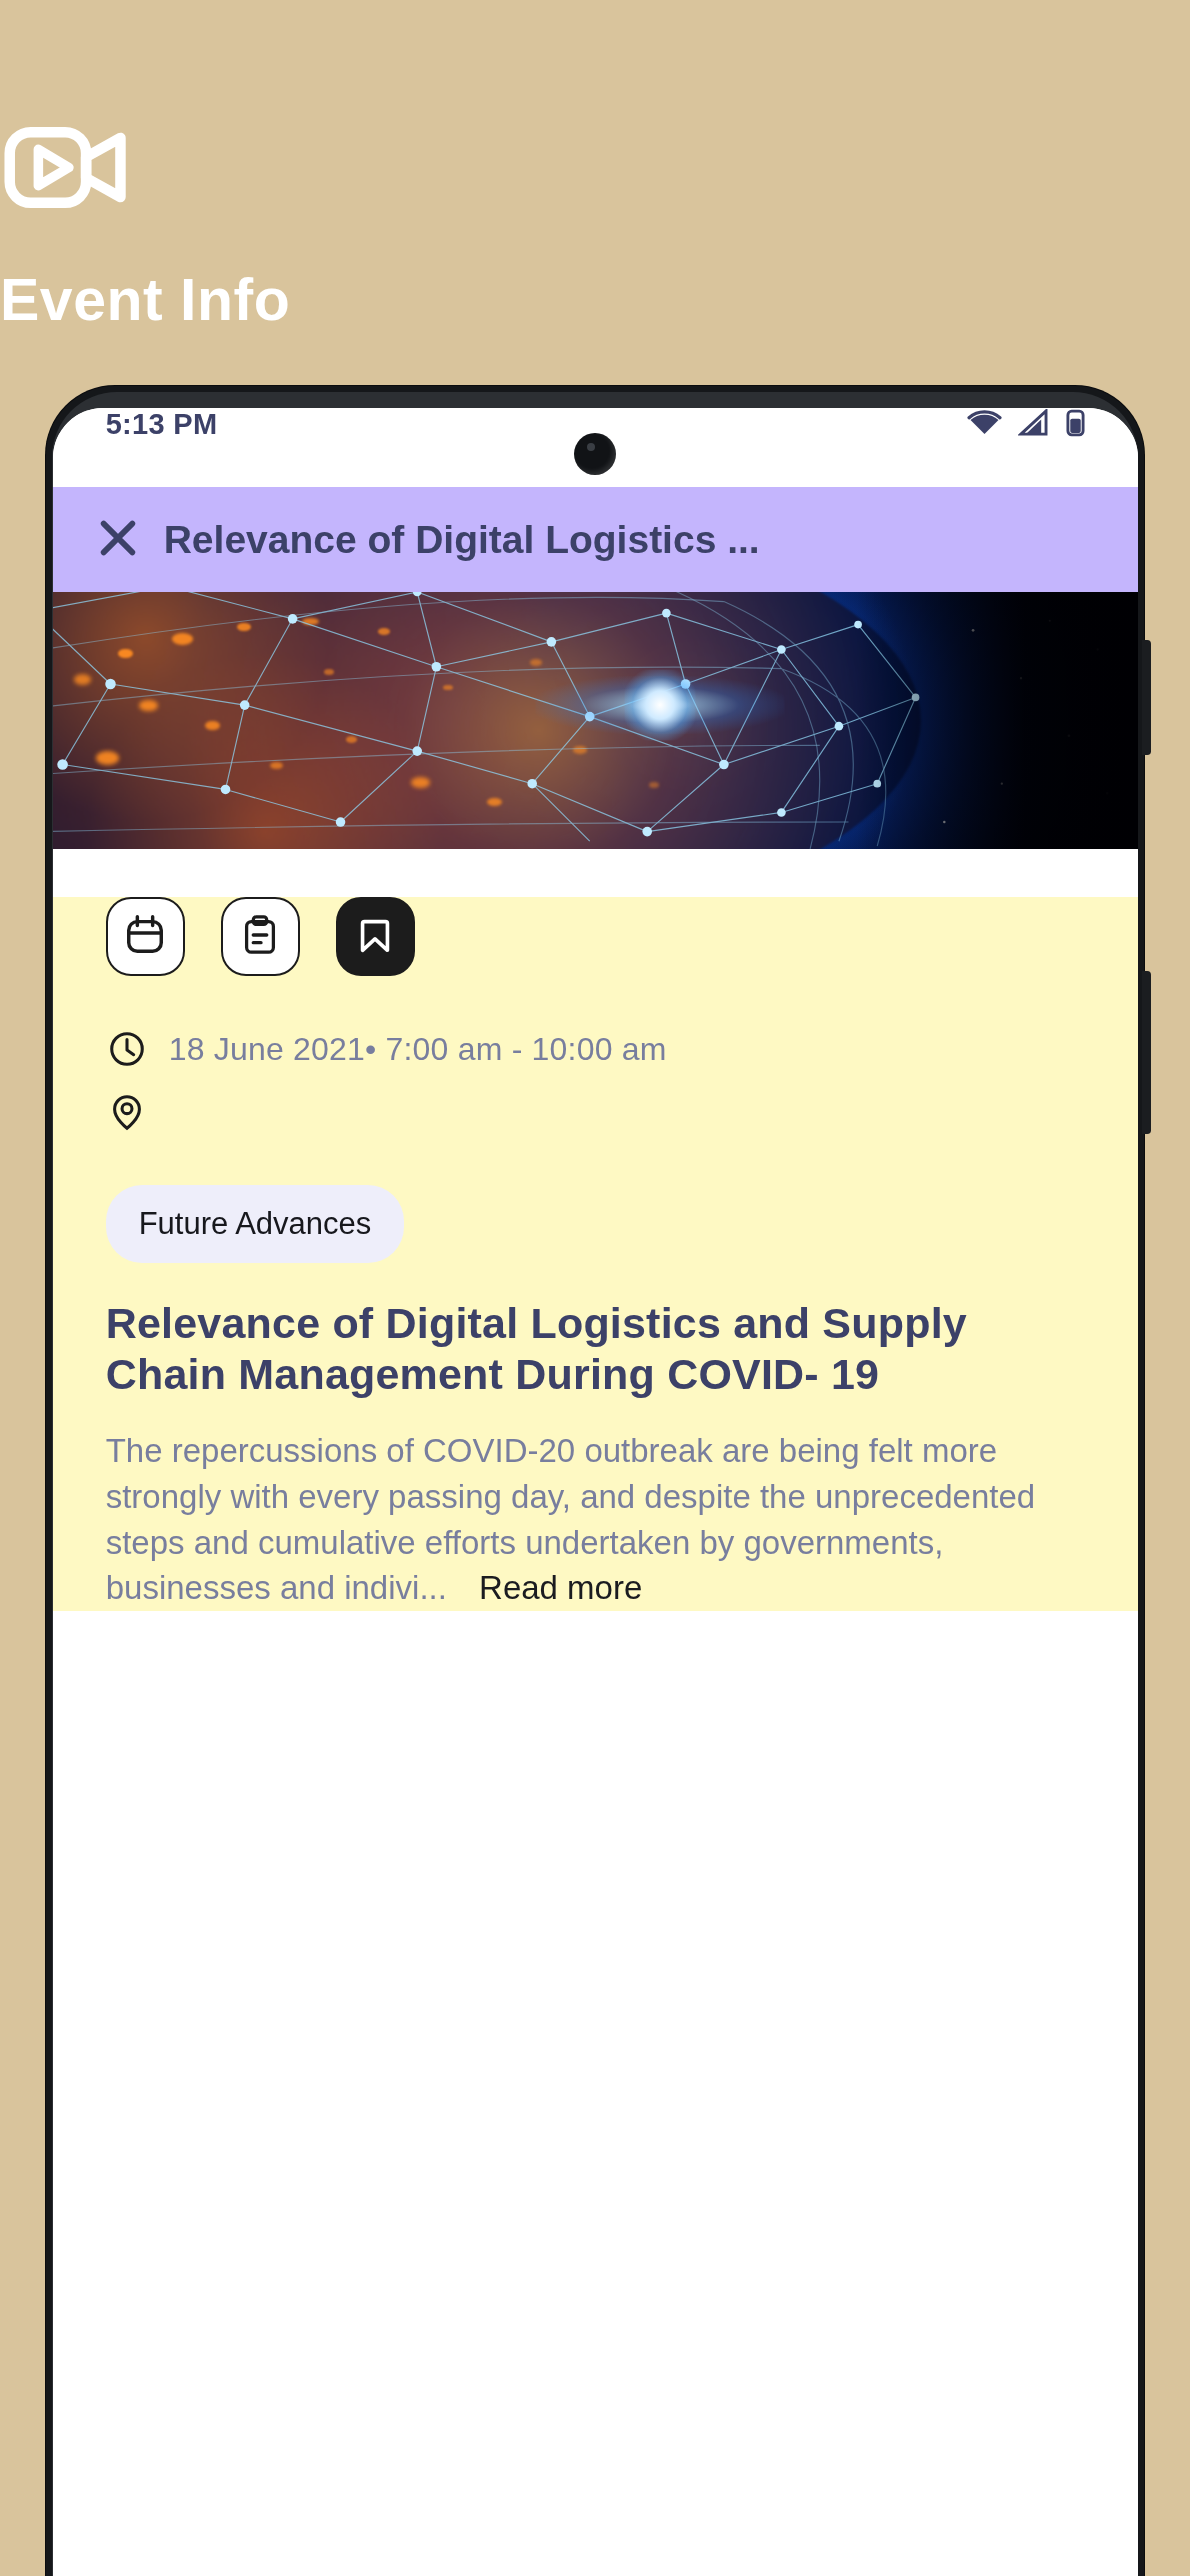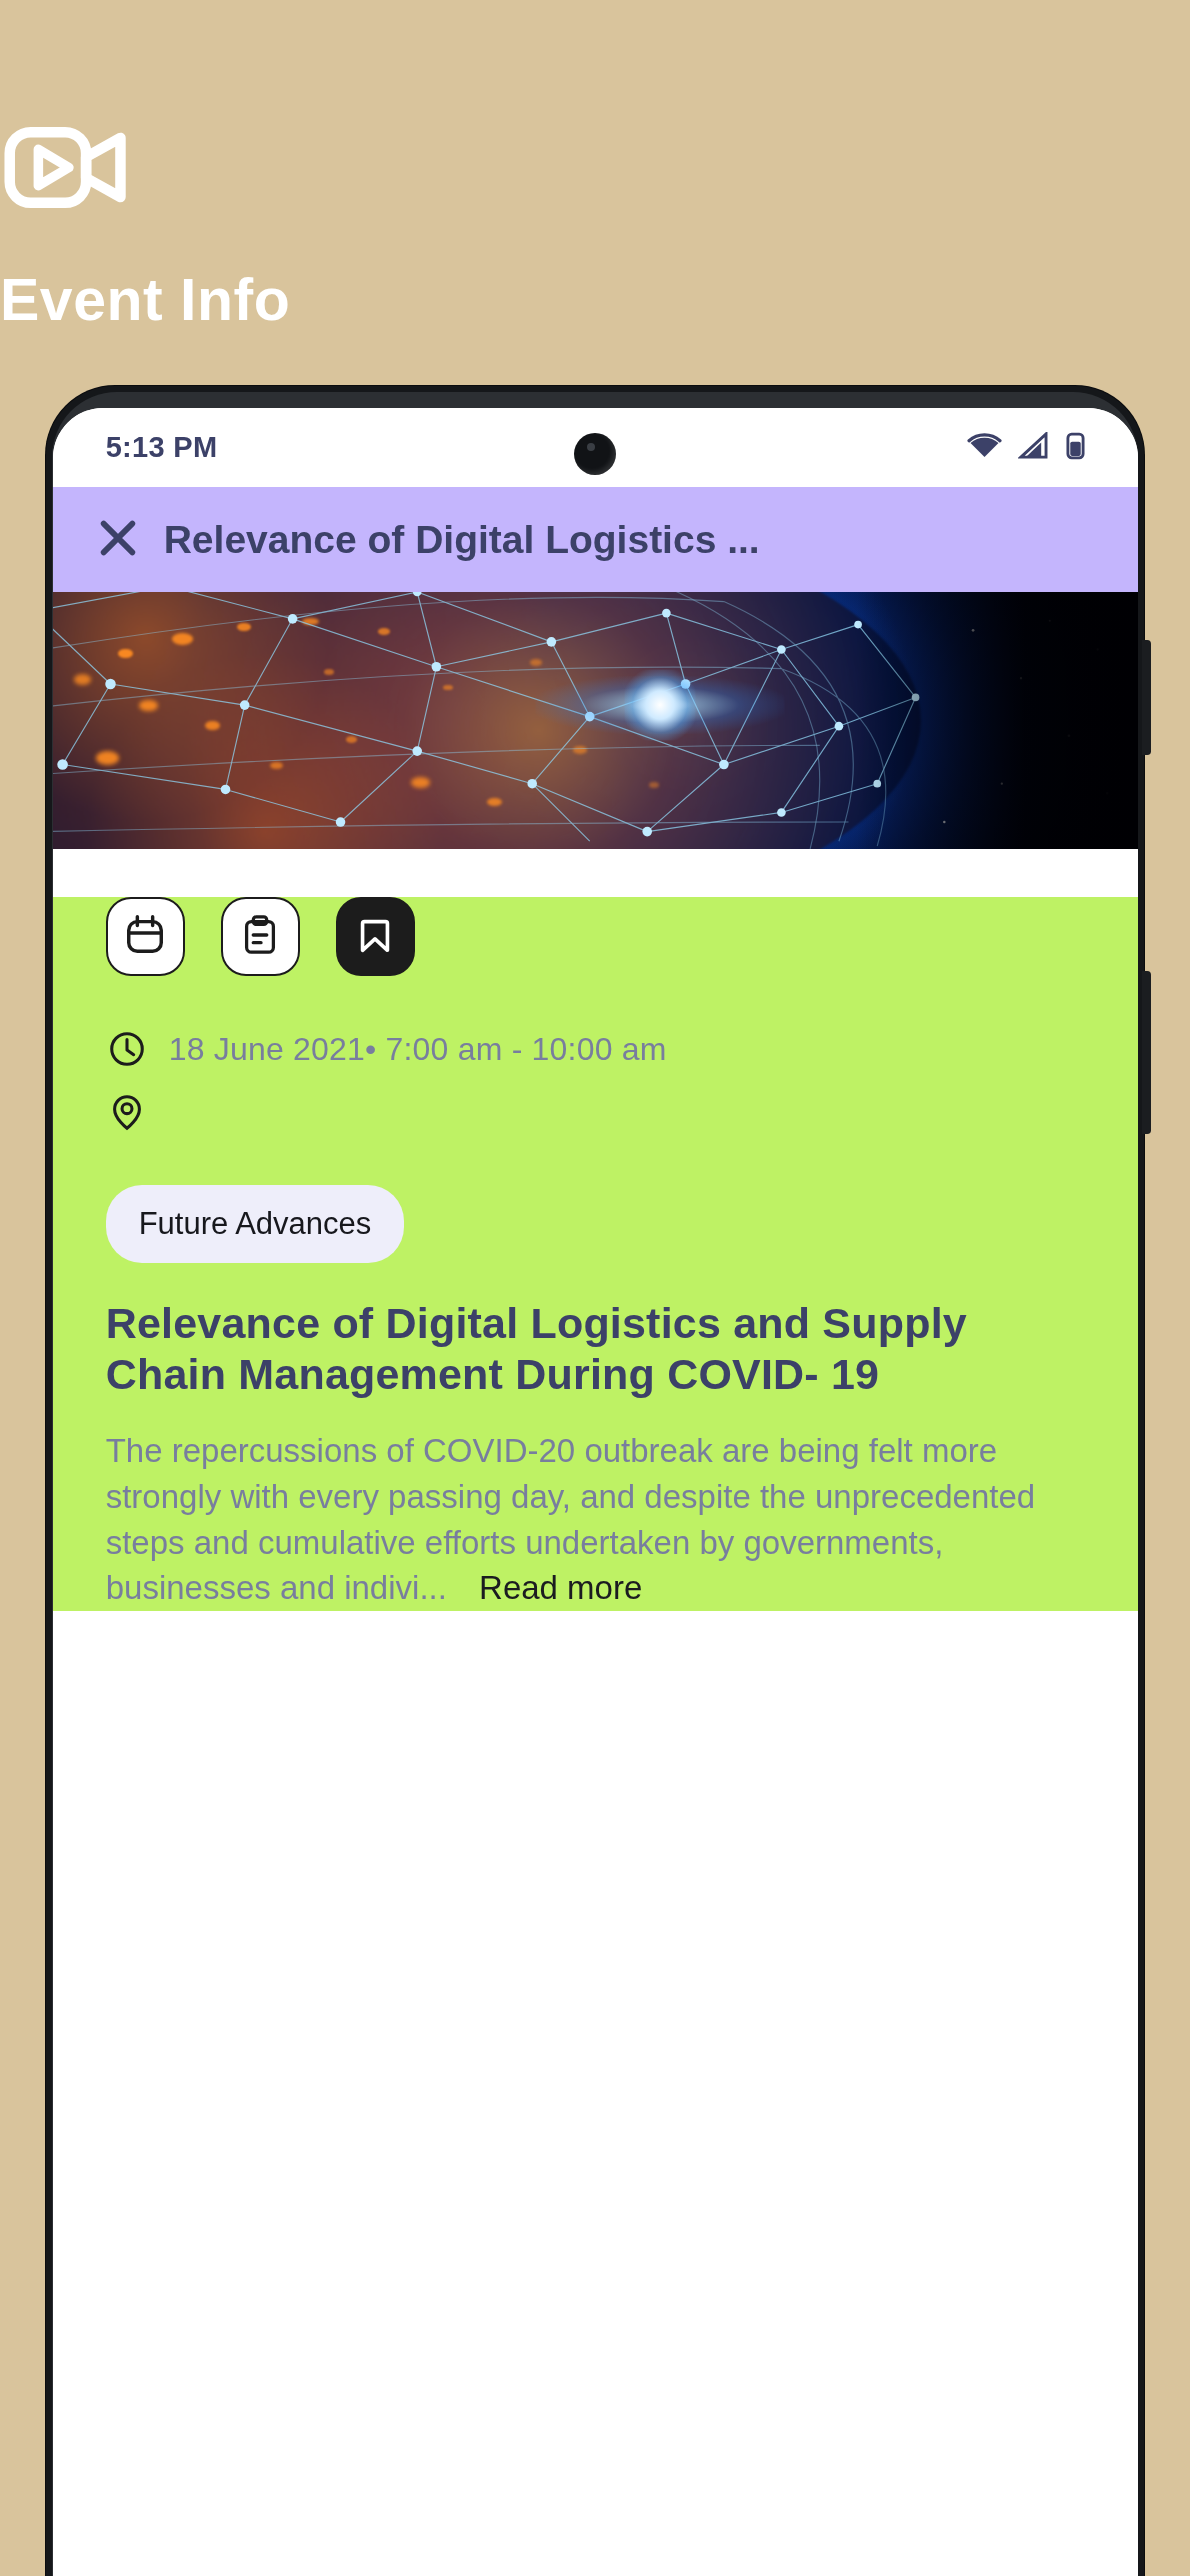--- a/index.html
+++ b/index.html
@@ -45,21 +45,21 @@
     position:absolute; left:6.7px; top:22px;
     width:1085px; height:2278px;
     background:#ffffff;
     border-radius:50px 50px 0 0;
     overflow:hidden;
   }
 
   
   .statusbar {
     position:relative; height:79px;
-    display:flex; align-items:center;
+    display:flex; align-items:flex-start;
     padding:0 53px;
     background:#ffffff;
   }
   .status-time {
     font-size:29px; font-weight:bold; color:#3c4168;
     letter-spacing:0.3px;
   }
   .punch-hole {
     position:absolute; left:50%; top:25px; transform:translateX(-50%);
     width:42px; height:42px; border-radius:50%;
@@ -125,21 +125,21 @@
     position:absolute; left:56%; top:44%;
     width:71px; height:71px; transform:translate(-50%,-50%);
     background:radial-gradient(circle, #ffffff 0%, #cfeaff 28%, rgba(90,180,255,.4) 55%, rgba(0,0,0,0) 78%);
   }
   .hero-right-dark{
     position:absolute; right:0; top:0; width:26%; height:100%;
     background:linear-gradient(90deg, rgba(0,0,6,0) 0%, rgba(0,0,4,.92) 60%, #000003 100%);
   }
 
   
-  .content { padding:0 53px; background:#bef264; }
+  .content { padding:0 53px; background:#fef9c3; }
 
   .action-row { display:flex; gap:36px; margin-top:48px; }
   .action-btn {
     width:79px; height:79px; border-radius:25px;
     border:2.4px solid #1c1c1c;
     display:flex; align-items:center; justify-content:center;
     background:#fff; cursor:pointer;
   }
   .action-btn.filled { background:#1c1c1c; border-color:#1c1c1c; }
 

